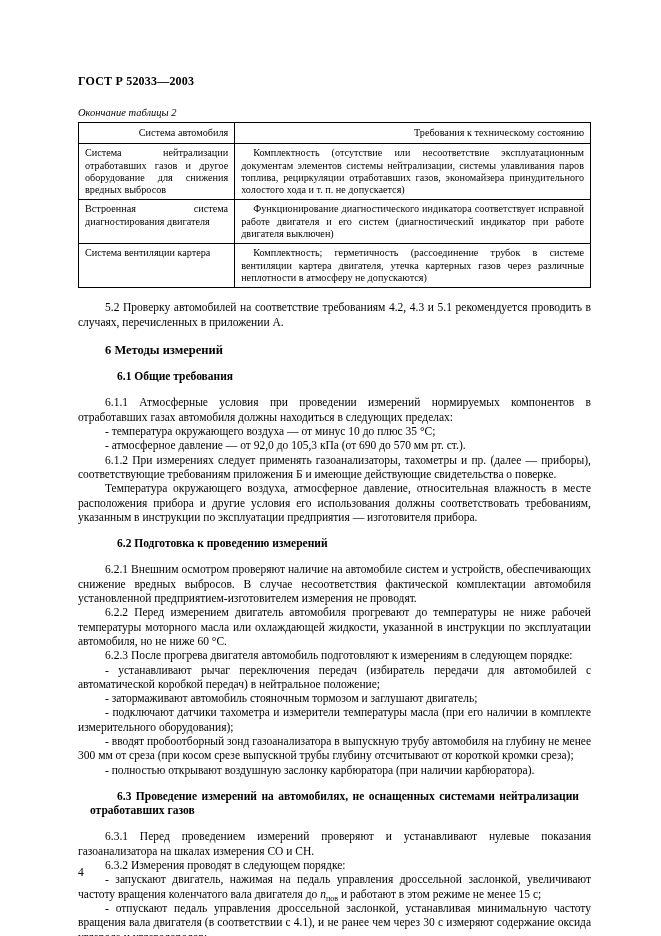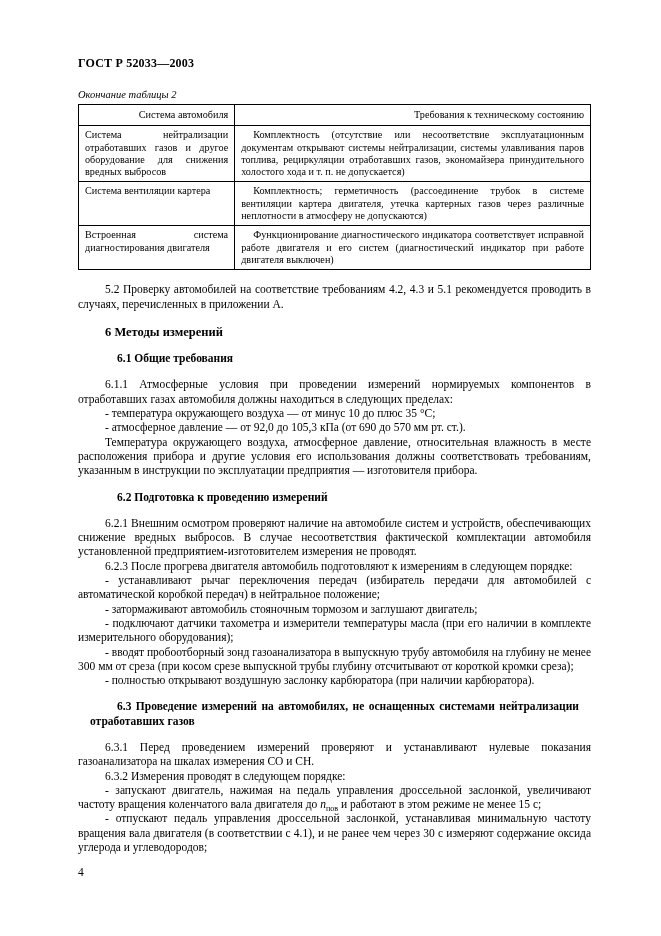--- a/index.html
+++ b/index.html
@@ -4,21 +4,21 @@
 <style>
   html, body { margin: 0; padding: 0; background: #ffffff; }
   .page {
     position: relative;
     width: 661px;
     height: 936px;
     background: #ffffff;
     color: #000000;
     font-family: "Liberation Serif", "DejaVu Serif", serif;
     box-sizing: border-box;
-    padding: 56px 70px 0 78px;
+    padding: 74px 70px 0 78px;
     overflow: hidden;
   }
   .doc-header {
     font-weight: bold;
     font-size: 12px;
     letter-spacing: 0.2px;
     margin-bottom: 18px;
   }
   .table-caption {
     font-style: italic;
@@ -91,43 +91,45 @@
       </colgroup>
     <thead>
       <tr>
         <th>Система автомобиля</th>
         <th>Требования к техническому состоянию</th>
       </tr>
     </thead>
     <tbody id="table-body">
         <tr>
           <td class="col-system">Система нейтрализации отработавших газов и другое оборудование для снижения вредных выбросов</td>
-          <td class="col-req">Комплектность (отсутствие или несоответствие эксплуатационным документам открывают системы нейтрализации, системы улавливания паров топлива, рециркуляции отработавших газов, экономайзера принудительного холостого хода и т. п. не допускается)</td>
+          <td class="col-req">Комплектность (отсутствие или несоответствие эксплуатационным документам элементов системы нейтрализации, системы улавливания паров топлива, рециркуляции отработавших газов, экономайзера принудительного холостого хода и т. п. не допускается)</td>
+        </tr>
+        <tr>
+          <td class="col-system">Встроенная система диагностирования двигателя</td>
+          <td class="col-req">Функционирование диагностического индикатора соответствует исправной работе двигателя и его систем (диагностический индикатор при работе двигателя выключен)</td>
         </tr>
         <tr>
           <td class="col-system">Система вентиляции картера</td>
           <td class="col-req">Комплектность; герметичность (рассоединение трубок в системе вентиляции картера двигателя, утечка картерных газов через различные неплотности в атмосферу не допускаются)</td>
-        </tr>
-        <tr>
-          <td class="col-system">Встроенная система диагностирования двигателя</td>
-          <td class="col-req">Функционирование диагностического индикатора соответствует исправной работе двигателя и его систем (диагностический индикатор при работе двигателя выключен)</td>
         </tr>
       </tbody>
   </table>
 
   <div id="content" class="content">
       <div class="p">5.2 Проверку автомобилей на соответствие требованиям 4.2, 4.3 и 5.1 рекомендуется проводить в случаях, перечисленных в приложении А.</div>
       <div class="h1">6 Методы измерений</div>
       <div class="h2">6.1 Общие требования</div>
       <div class="p">6.1.1 Атмосферные условия при проведении измерений нормируемых компонентов в отработавших газах автомобиля должны находиться в следующих пределах:</div>
       <div class="p">- температура окружающего воздуха — от минус 10 до плюс 35 °С;</div>
       <div class="p">- атмосферное давление — от 92,0 до 105,3 кПа (от 690 до 570 мм рт. ст.).</div>
+      <div class="p">6.1.2 При измерениях следует применять газоанализаторы, тахометры и пр. (далее — приборы), соответствующие требованиям приложения Б и имеющие действующие свидетельства о поверке.</div>
       <div class="p">Температура окружающего воздуха, атмосферное давление, относительная влажность в месте расположения прибора и другие условия его использования должны соответствовать требованиям, указанным в инструкции по эксплуатации предприятия — изготовителя прибора.</div>
       <div class="h2">6.2 Подготовка к проведению измерений</div>
       <div class="p">6.2.1 Внешним осмотром проверяют наличие на автомобиле систем и устройств, обеспечивающих снижение вредных выбросов. В случае несоответствия фактической комплектации автомобиля установленной предприятием-изготовителем измерения не проводят.</div>
+      <div class="p">6.2.2 Перед измерением двигатель автомобиля прогревают до температуры не ниже рабочей температуры моторного масла или охлаждающей жидкости, указанной в инструкции по эксплуатации автомобиля, но не ниже 60 °С.</div>
       <div class="p">6.2.3 После прогрева двигателя автомобиль подготовляют к измерениям в следующем порядке:</div>
       <div class="p">- устанавливают рычаг переключения передач (избиратель передачи для автомобилей с автоматической коробкой передач) в нейтральное положение;</div>
       <div class="p">- затормаживают автомобиль стояночным тормозом и заглушают двигатель;</div>
       <div class="p">- подключают датчики тахометра и измерители температуры масла (при его наличии в комплекте измерительного оборудования);</div>
       <div class="p">- вводят пробоотборный зонд газоанализатора в выпускную трубу автомобиля на глубину не менее 300 мм от среза (при косом срезе выпускной трубы глубину отсчитывают от короткой кромки среза);</div>
       <div class="p">- полностью открывают воздушную заслонку карбюратора (при наличии карбюратора).</div>
       <div class="h2">6.3 Проведение измерений на автомобилях, не оснащенных системами нейтрализации отработавших газов</div>
       <div class="p">6.3.1 Перед проведением измерений проверяют и устанавливают нулевые показания газоанализатора на шкалах измерения СО и СН.</div>
       <div class="p">6.3.2 Измерения проводят в следующем порядке:</div>
       <div class="p">- запускают двигатель, нажимая на педаль управления дроссельной заслонкой, увеличивают частоту вращения коленчатого вала двигателя до <i>n</i><sub>пов</sub> и работают в этом режиме не менее 15 с;</div>

